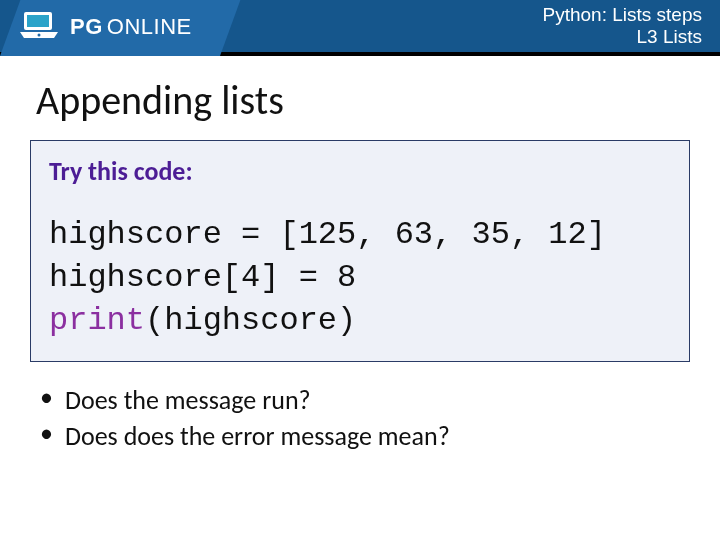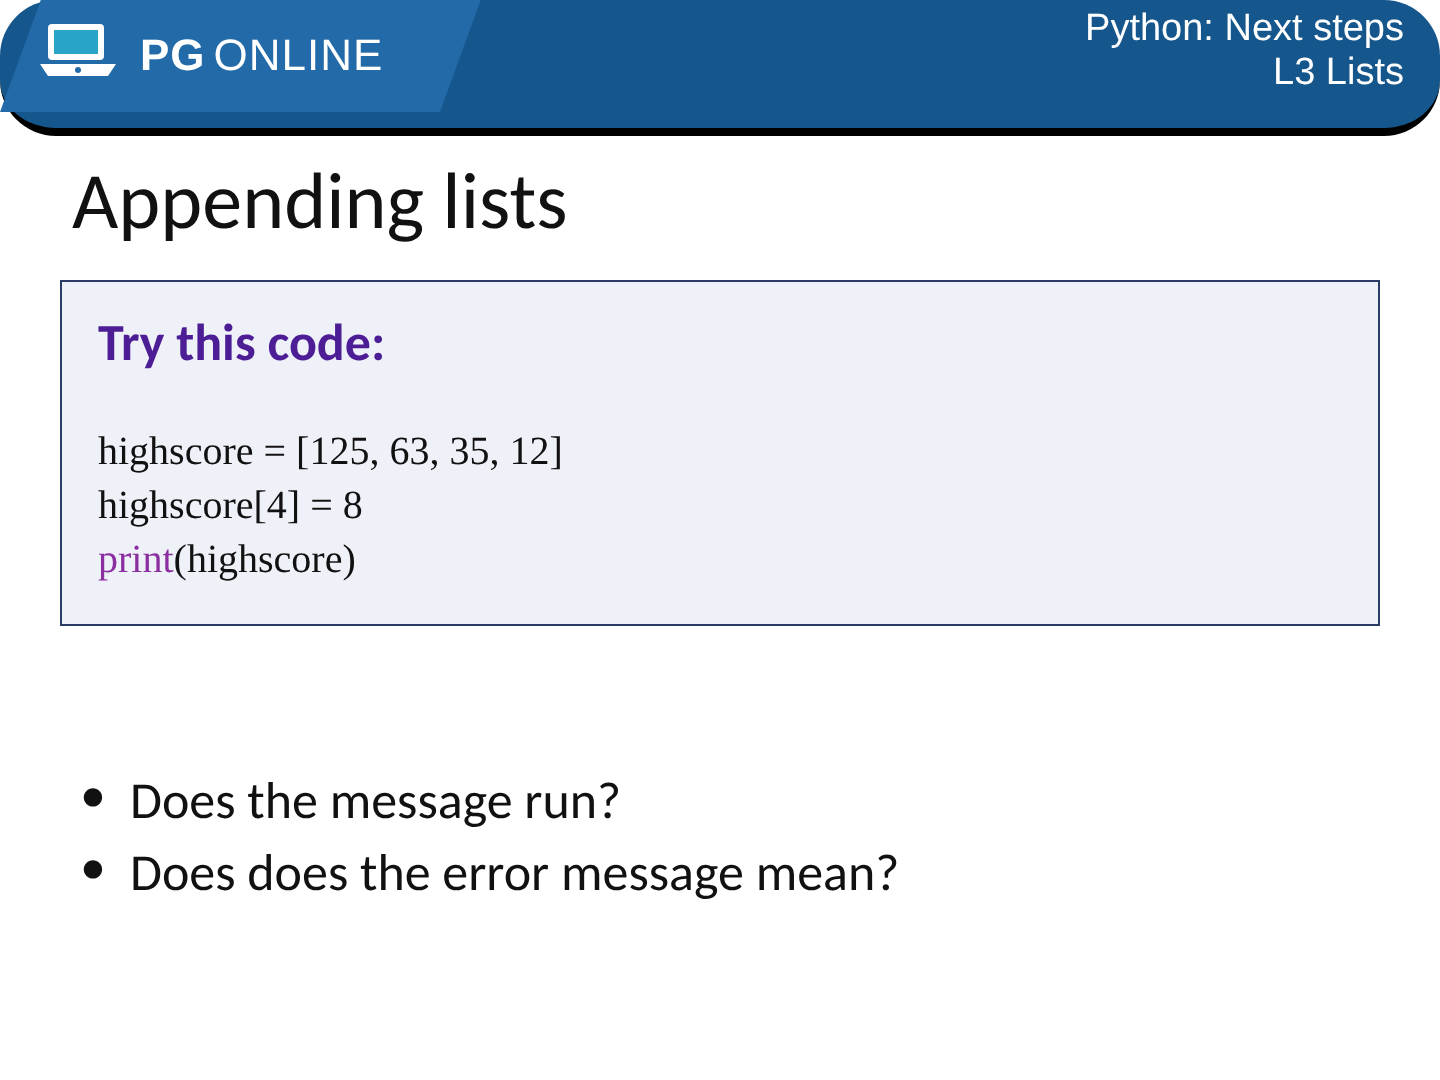--- a/index.html
+++ b/index.html
@@ -1,40 +1,40 @@
 <!DOCTYPE html>
 <html><head>
 <meta charset="utf-8">
 <style>
   * { margin: 0; padding: 0; box-sizing: border-box; }
   html, body { width: 720px; height: 540px; font-family: "Segoe UI", Calibri, Arial, sans-serif; background: #fff; }
   .slide { width: 720px; height: 540px; position: relative; }
 
   
-  .headerbar { height: 68px; background: #15568c; position: relative; border-bottom: 4px solid #000; border-radius: 28px; }
+  .headerbar { height: 56px; background: #15568c; position: relative; border-bottom: 4px solid #000; }
   .logo-wrap { position: absolute; left: 0; top: 0; width: 230px; height: 56px; }
   .logo-wrap::before {
     content: ""; position: absolute; left: 0; top: 0; width: 220px; height: 56px;
     background: #226aa8; transform: skewX(-20deg); transform-origin: bottom left;
   }
   .logo-inner { position: absolute; left: 18px; top: 10px; display: flex; align-items: center; gap: 10px; }
   .laptop-icon { }
   .brand { font-family: Arial, sans-serif; color: #fff; font-size: 22px; letter-spacing: 0.5px; display: flex; align-items: baseline; }
   .brand .pg { font-weight: 700; }
   .brand .online { font-weight: 300; margin-left: 4px; }
   .header-right { position: absolute; right: 18px; top: 4px; text-align: right; color: #fff; font-family: "Trebuchet MS", "Segoe UI", sans-serif; font-size: 19px; line-height: 1.18; font-weight: 300; }
   .header-right .sub { }
 
   
   .title { position: absolute; left: 36px; top: 76px; font-size: 40px; font-weight: 400; color: #111; font-family: Calibri, "Segoe UI", sans-serif; }
 
   
   .panel { position: absolute; left: 30px; top: 140px; width: 660px; background: #eef1f8; border: 1.5px solid #2a3b66; padding: 14px 18px 18px 18px; }
   .panel-title { font-size: 26px; font-weight: 700; color: #4c1d95; margin-bottom: 26px; font-family: Calibri, "Segoe UI", sans-serif; }
-  .code { font-family: Liberation Serif, serif; font-size: 20px; line-height: 1.35; color: #111; white-space: pre; }
+  .code { font-family: Liberation Mono, monospace; font-size: 32px; line-height: 1.35; color: #111; white-space: pre; }
   .code .kw-print { color: #8b2fa0; }
 
   
   .bullets { position: absolute; left: 40px; top: 380px; font-size: 26px; font-family: Calibri, "Segoe UI", sans-serif; color: #111; }
   .bullets .row { display: flex; align-items: flex-start; gap: 12px; margin-top: 4px; }
   .bullets .dot { display: inline-block; line-height: 1; }
 </style>
 </head>
 <body>
 
@@ -51,21 +51,21 @@
             <circle cx="21" cy="25" r="1.5" fill="#226aa8"></circle>
           </svg>
         </span>
         <span class="brand">
           <span class="pg">PG</span>
           <span class="online">ONLINE</span>
         </span>
       </div>
     </div>
     <div class="header-right">
-      <div>Python: Next steps</div>
+      <div>Python: Lists steps</div>
       <div class="sub">L3 Lists</div>
     </div>
   </div>
 
   <div class="title">Appending lists</div>
 
   <div class="panel">
     <div class="panel-title">Try this code:</div>
     <div class="code"><span>highscore = [125, 63, 35, 12]</span>
 <span>highscore[4] = 8</span>

